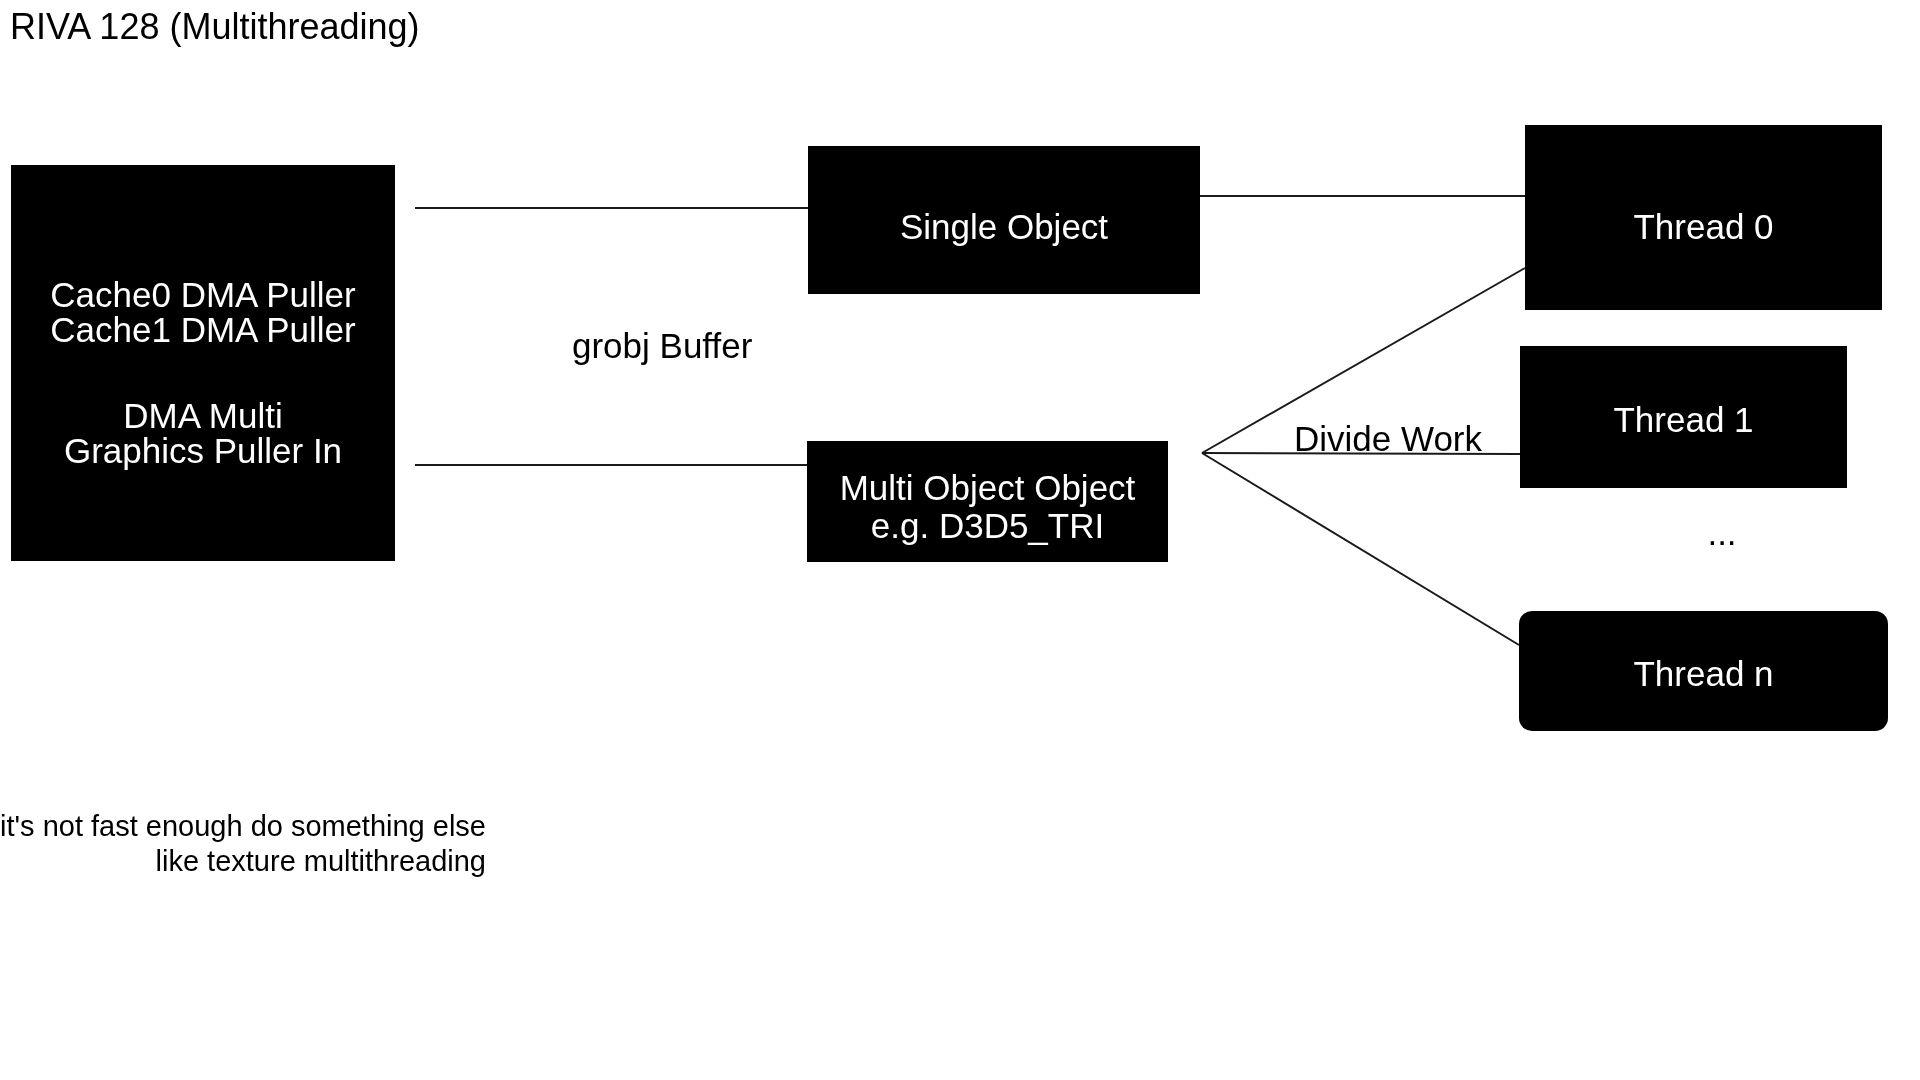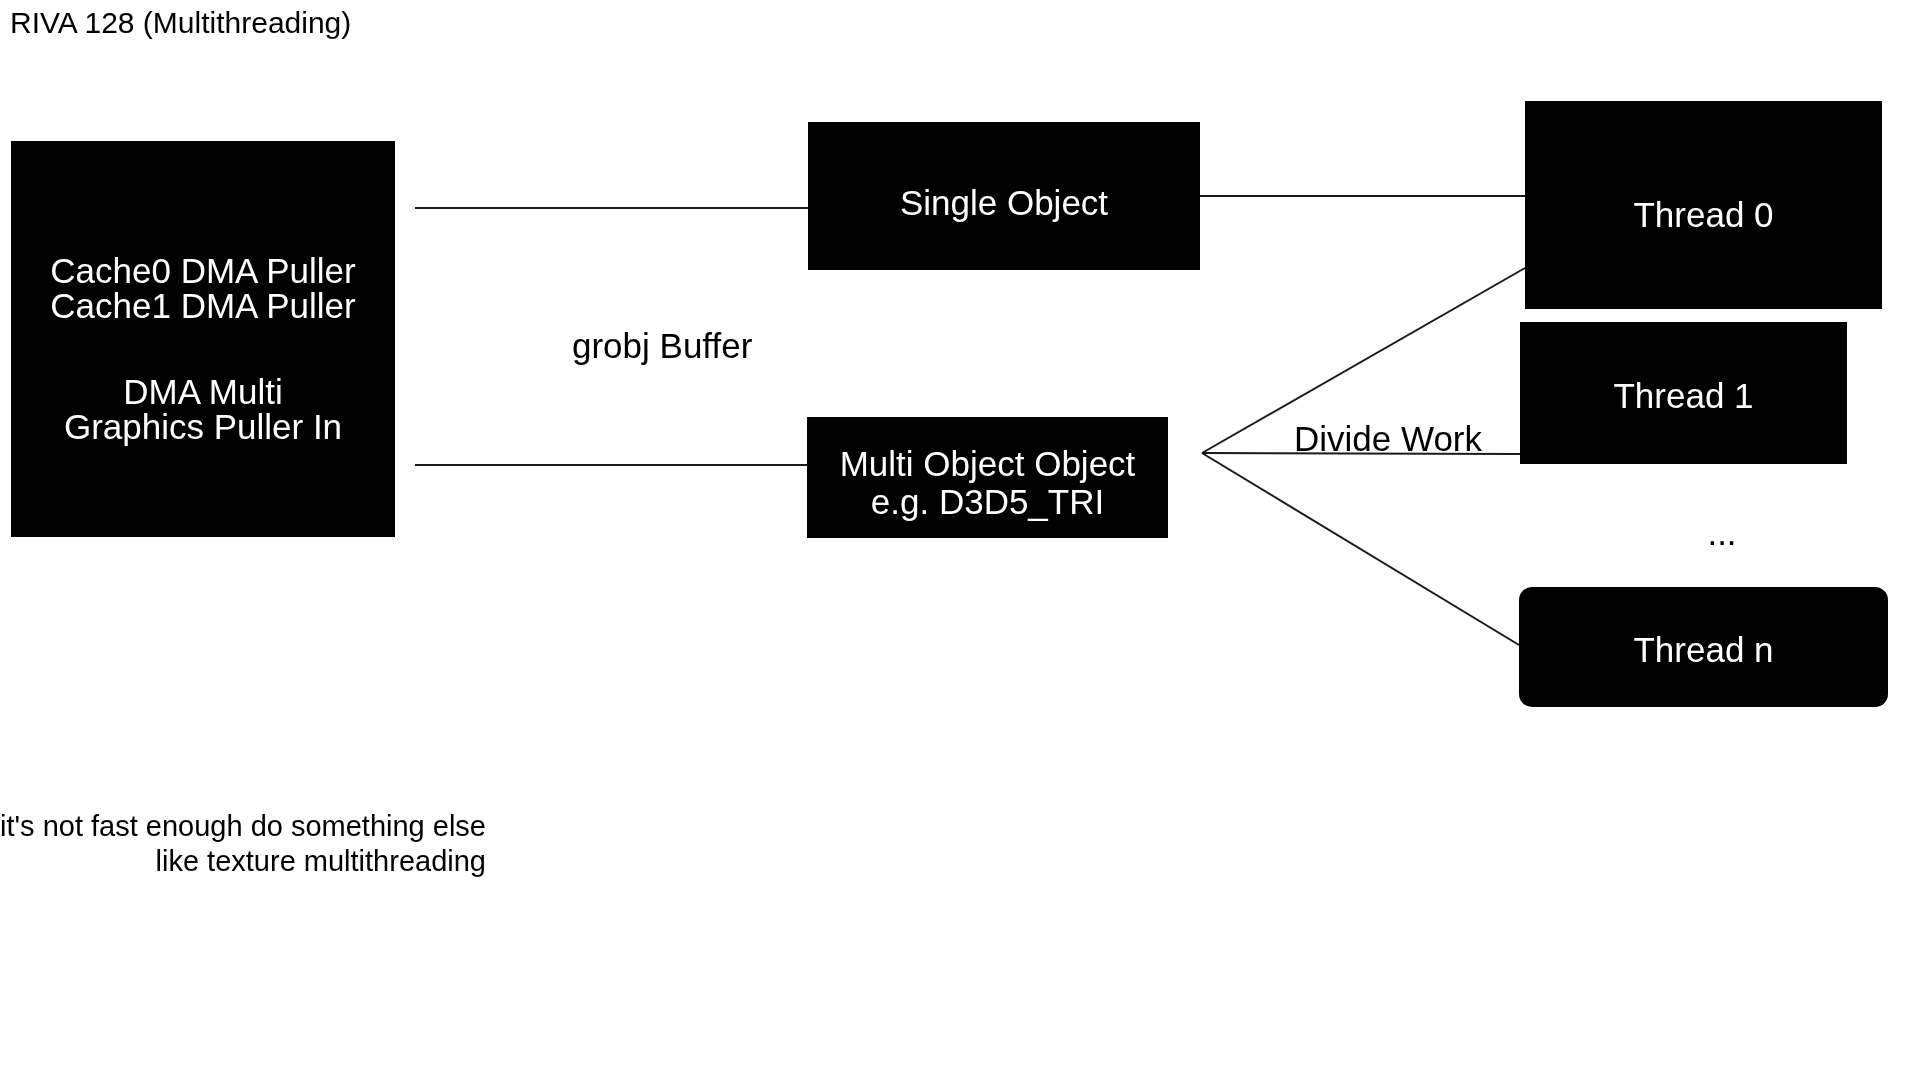--- a/index.html
+++ b/index.html
@@ -12,43 +12,44 @@
     position: relative;
     width: 1920px;
     height: 1080px;
     background: var(--bg, #ffffff);
     overflow: hidden;
   }
   .abs { position: absolute; }
   #title {
     left: 10px;
     top: 6px;
-    font-size: 30px;
+    font-size: 36px;
     color: var(--text, #000);
     white-space: nowrap;
     text-align: center;
   }
   .black-box {
     background: var(--box-fill, #000);
     color: var(--box-text, #fff);
     display: flex;
     flex-direction: column;
     align-items: center;
     justify-content: center;
     text-align: center;
     font-size: 35px;
     line-height: 35px;
+    margin-top: 24px;
   }
   .black-box .boxline { min-height: 35px; white-space: nowrap; }
   #left-box    { left: 11px;   top: 141px; width: 384px; height: 396px; padding-top: 18px; box-sizing: border-box; }
   #left-box .group-gap { height: 51px; }
   #single-box  { left: 808px;  top: 122px; width: 392px; height: 148px; padding-top: 12px; box-sizing: border-box; }
   #multi-box   { left: 807px;  top: 417px; width: 361px; height: 121px; padding-top: 10px; box-sizing: border-box; line-height: 38px; }
   #multi-box .boxline { min-height: 38px; }
-  #thread0-box { left: 1525px; top: 101px; width: 357px; height: 208px; padding-top: 18px; box-sizing: border-box; }
+  #thread0-box { left: 1525px; top: 101px; width: 357px; height: 185px; padding-top: 18px; box-sizing: border-box; }
   #thread1-box { left: 1520px; top: 322px; width: 327px; height: 142px; padding-top: 4px;  box-sizing: border-box; }
   #threadn-box { left: 1519px; top: 587px; width: 369px; height: 120px; padding-top: 4px;  box-sizing: border-box; border-radius: 13px; }
   .floating-label {
     font-size: 35px;
     color: var(--text, #000);
     white-space: nowrap;
     margin-left: 32px;
   }
   #grobj-label  { left: 540px;  top: 326px; }
   #divide-label { left: 1262px; top: 419px; }

